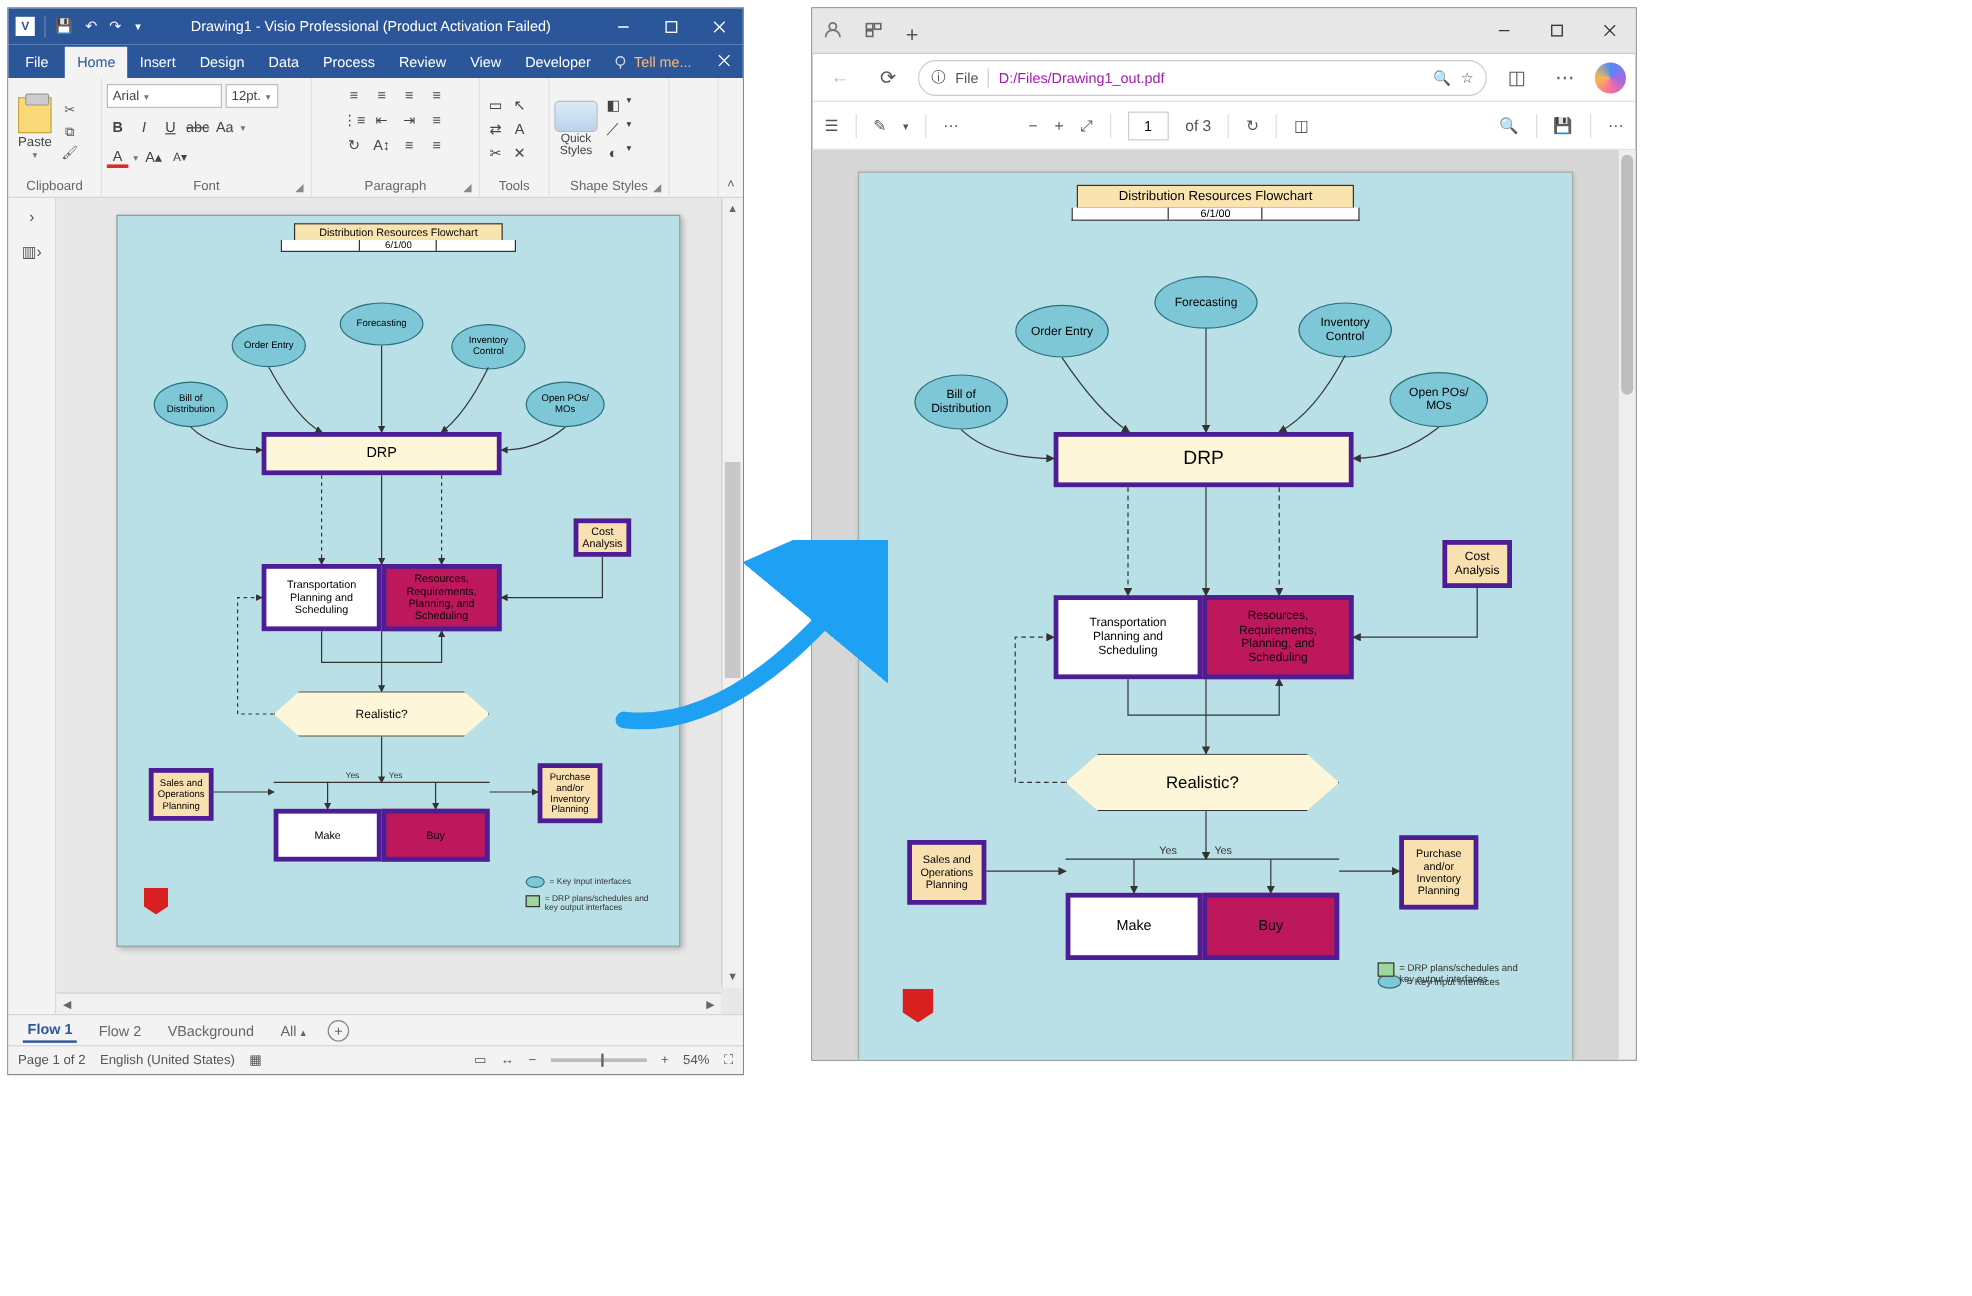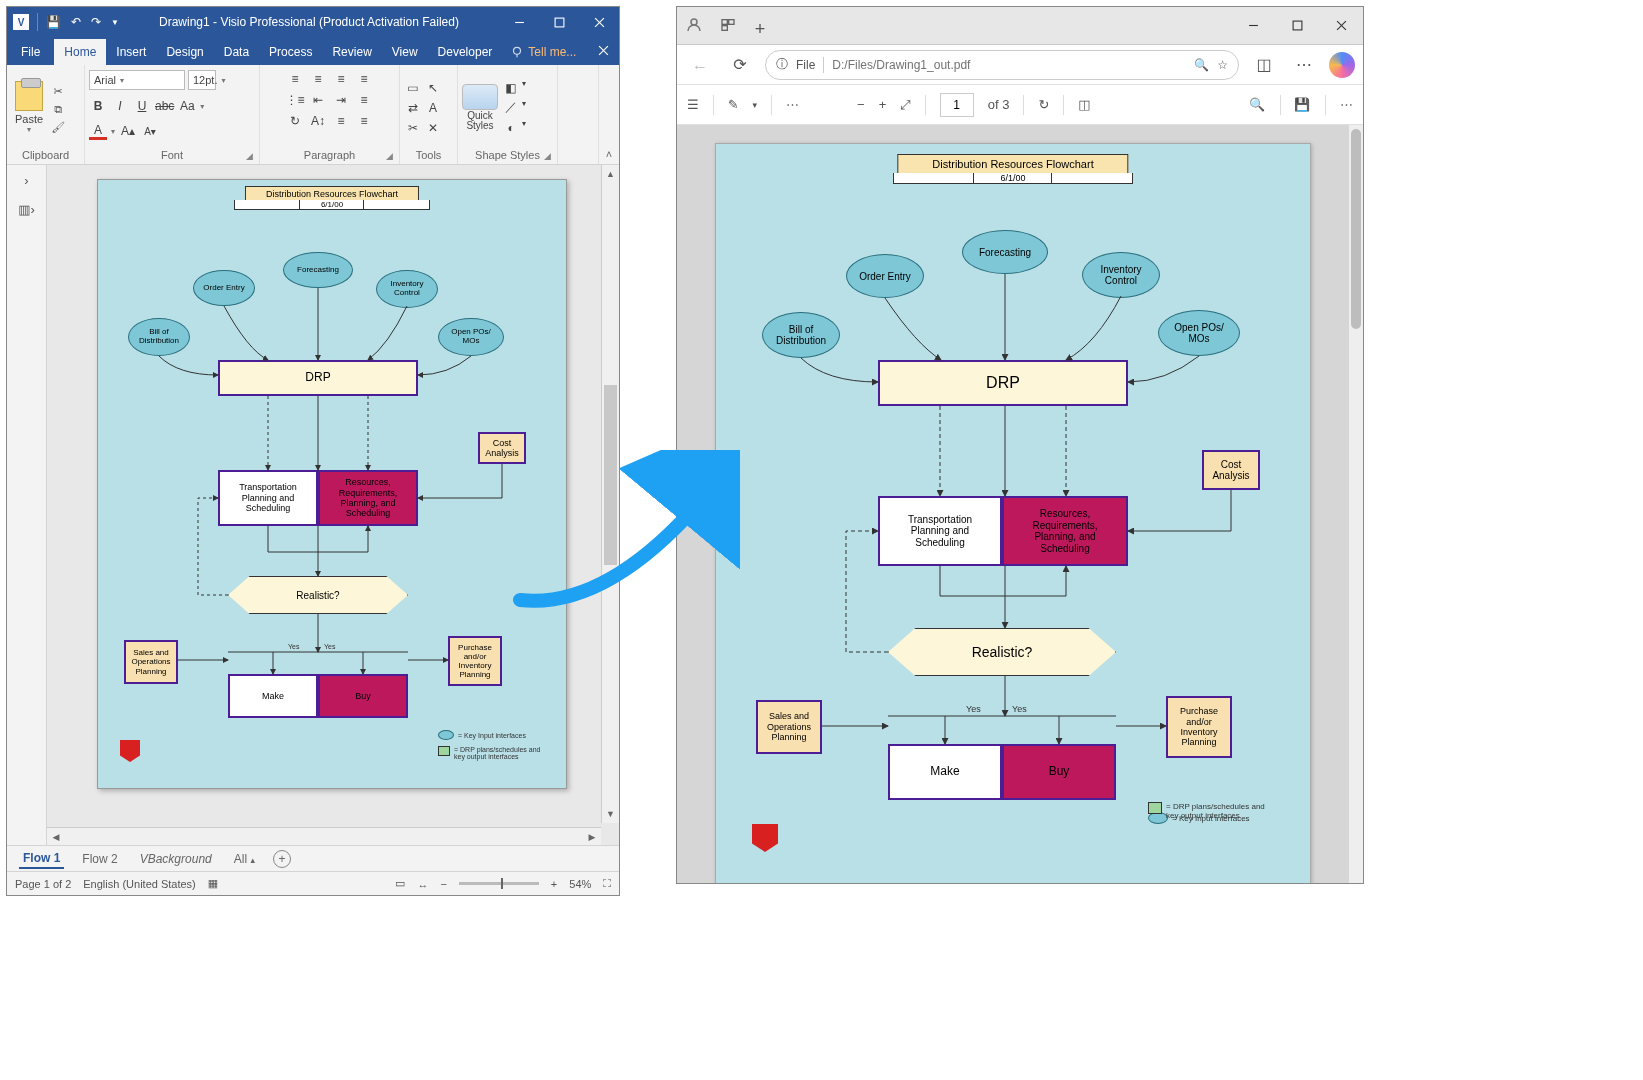--- a/index.html
+++ b/index.html
@@ -56,37 +56,37 @@
 .vscroll .thumb{position:absolute;left:2px;right:2px;top:220px;height:180px;background:#c8c8c8}
 .vscroll .arr{position:absolute;left:0;right:0;height:18px;display:flex;align-items:center;justify-content:center;font-size:9px;color:#666}
 .canvas-wrap .hscroll{position:absolute;left:0;right:18px;bottom:0;height:18px;background:#f0f0f0;border-top:1px solid #ccc}
 .hscroll .arr{position:absolute;top:0;bottom:0;width:18px;display:flex;align-items:center;justify-content:center;font-size:9px;color:#666}
 .page{position:absolute;left:50px;top:14px;width:470px;height:610px;background:#b9e0e7;border:1px solid #999;box-shadow:2px 2px 5px rgba(0,0,0,.25)}
 
 .fc-title{position:absolute;left:50%;transform:translateX(-50%);background:#f9e4b0;border:1px solid #333;font-size:9px;text-align:center;padding:2px 20px;white-space:nowrap}
 .fc-date{position:absolute;left:50%;transform:translateX(-50%);background:#fff;border:1px solid #333;border-top:none;font-size:8px;text-align:center}
 .fc-date::before,.fc-date::after{content:"";position:absolute;top:0;bottom:0;width:1px;background:#333}
 .ell{position:absolute;border:1px solid #2a6f7d;background:#7ec7d6;border-radius:50%;display:flex;align-items:center;justify-content:center;text-align:center;font-size:8px;line-height:1.1;padding:2px}
-.rect{position:absolute;border:2px solid #4c1d95;display:flex;align-items:center;justify-content:center;text-align:center;font-size:9px;line-height:1.15;padding:2px}
+.rect{position:absolute;border:4px solid #4c1d95;display:flex;align-items:center;justify-content:center;text-align:center;font-size:9px;line-height:1.15;padding:2px}
 .cream{background:#fdf6d8}
 .peach{background:#f9e0b0}
 .green1{background:#ffffff}
 .green2{background:#be185d}
 .hex{position:absolute;background:#fdf6d8;border:1px solid #333;display:flex;align-items:center;justify-content:center;font-size:10px;clip-path:polygon(12% 0,88% 0,100% 50%,88% 100%,12% 100%,0 50%)}
 .redflag{position:absolute;width:20px;height:22px;background:#d92020;clip-path:polygon(0 0,100% 0,100% 70%,50% 100%,0 70%)}
 .legend{position:absolute;font-size:7px;color:#333;display:flex;align-items:center;gap:4px}
 .lg-ell{width:16px;height:10px;border:1px solid #2a6f7d;background:#7ec7d6;border-radius:50%}
 .lg-sq{width:12px;height:10px;border:1px solid #333;background:#9fd69f}
 svg.conn{position:absolute;left:0;top:0;pointer-events:none}
 .lbl{position:absolute;font-size:7px;color:#333}
 
 .sheets{height:26px;background:#f3f3f3;border-top:1px solid #d4d4d4;display:flex;align-items:center;font-size:12px;gap:14px;padding:0 12px;color:#666}
 .sheet{padding:2px 4px}
 .sheet.active{color:#2b579a;font-weight:bold;border-bottom:2px solid #2b579a}
-.sheet.italic{font-style:italic}
+.sheet.italic{}
 .plus-circ{width:18px;height:18px;border:1px solid #888;border-radius:50%;display:flex;align-items:center;justify-content:center;font-size:12px}
 
 .status{height:24px;background:#f3f3f3;border-top:1px solid #d4d4d4;display:flex;align-items:center;font-size:11px;color:#555;padding:0 8px;gap:12px}
 .status .spacer{flex:1}
 .zoom-sl{width:80px;height:3px;background:#bbb;position:relative}
 .zoom-sl::before{content:"";position:absolute;left:42px;top:-4px;width:2px;height:11px;background:#666}
 
 .edge{left:676px;top:6px;width:688px;height:878px;display:flex;flex-direction:column;background:#fff}
 .edge-top{height:38px;background:#e7e7e7;display:flex;align-items:flex-end;border-bottom:1px solid #c9c9c9}
 .edge-ico{width:34px;height:38px;display:flex;align-items:center;justify-content:center;color:#666}
@@ -187,21 +187,21 @@
    <div class="rg-label">Clipboard</div>
   </div>
 
   <div class="rgroup" style="width:175px">
    <div class="rg-body" style="flex-direction:column;align-items:flex-start;gap:3px;padding-top:3px">
     <div class="font-top">
      <div class="combo" style="width:96px">
               <span>Arial</span>
               <span class="dd">▾</span>
             </div>
-     <div class="combo" style="width:28px">
+     <div class="combo" style="width:44px">
               <span>12pt.</span>
               <span class="dd">▾</span>
             </div>
     </div>
     <div class="font-row">
      <div class="rbtn" style="font-weight:bold">B</div>
      <div class="rbtn" style="font-style:italic">I</div>
      <div class="rbtn" style="text-decoration:underline">U</div>
      <div class="rbtn" style="text-decoration:line-through">abc</div>
      <div class="rbtn">Aa</div>
@@ -435,21 +435,21 @@
         </div>
   </div>
  </div>
  <div class="edge-addr">
   <div class="nav-btn" style="color:#bbb">←</div>
   <div class="nav-btn">⟳</div>
   <div class="addrbox">
    <span>ⓘ</span>
    <span>File</span>
    <span class="sep"></span>
-   <span style="color:#737373">D:/Files/Drawing1_out.pdf</span>
+   <span style="color:#a21caf">D:/Files/Drawing1_out.pdf</span>
    <span style="flex:1"></span>
    <span>🔍</span>
    <span>☆</span>
   </div>
   <div class="nav-btn">◫</div>
   <div class="nav-btn">⋯</div>
   <div class="copilot"></div>
  </div>
  <div class="pdf-bar">
   <span>☰</span>

